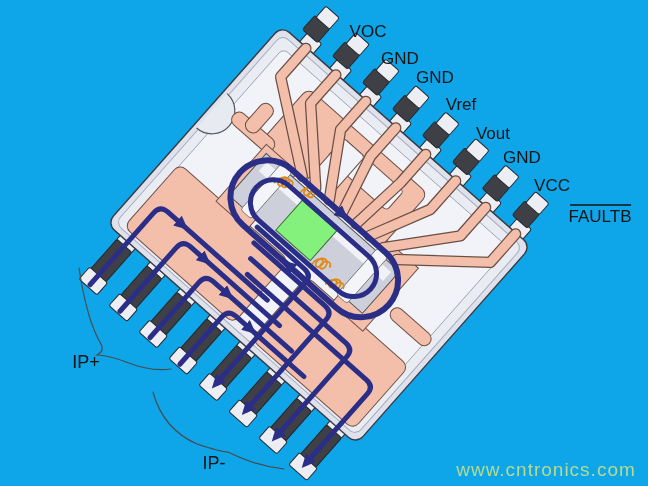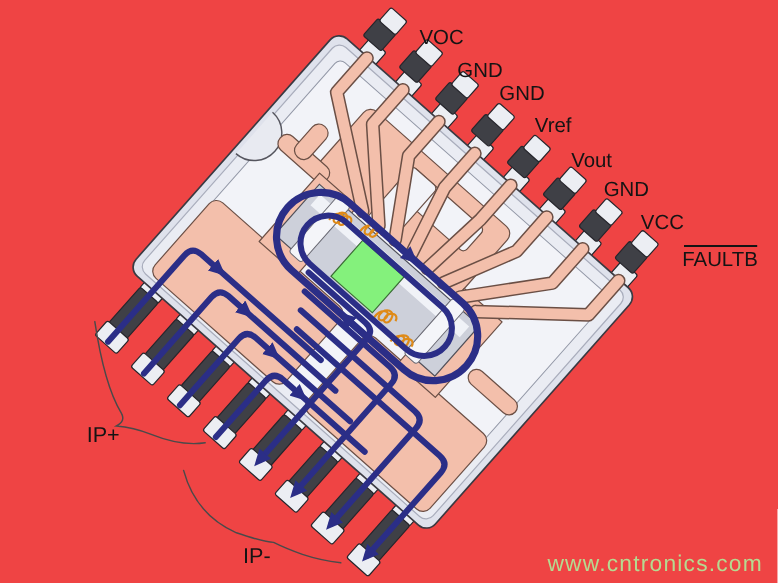--- a/index.html
+++ b/index.html
@@ -1,16 +1,16 @@
 <!DOCTYPE html>
 <html><head>
 <meta charset="utf-8">
 <style>
   html,body{margin:0;padding:0;background:#ffffff;}
-  .stage{position:relative;width:648px;height:486px;background:#ef4444;overflow:hidden;}
+  .stage{position:relative;width:648px;height:486px;background:#0ea5e9;overflow:hidden;}
   svg text{font-family:"Liberation Sans", sans-serif;}
   .pin-label{font-size:17px;}
   .ip-label{font-size:18px;}
   .watermark{font-size:19px;letter-spacing:1px;}
   .brace{fill:none;stroke:#4a4a4a;stroke-width:1.2;stroke-linecap:round;}
   .pkg-outer{fill:#dfe2ec;stroke:#3a3a42;stroke-width:1.4;}
   .pkg-mid{fill:#eaecf3;stroke:#a9adbc;stroke-width:1;}
   .pkg-top{fill:#f2f3f8;stroke:#9297a6;stroke-width:0.8;}
   .notch{fill:#e8eaf1;stroke:#55555e;stroke-width:1.2;}
   .copper-g{stroke:#6b4f45;stroke-width:1;stroke-linejoin:round;}

